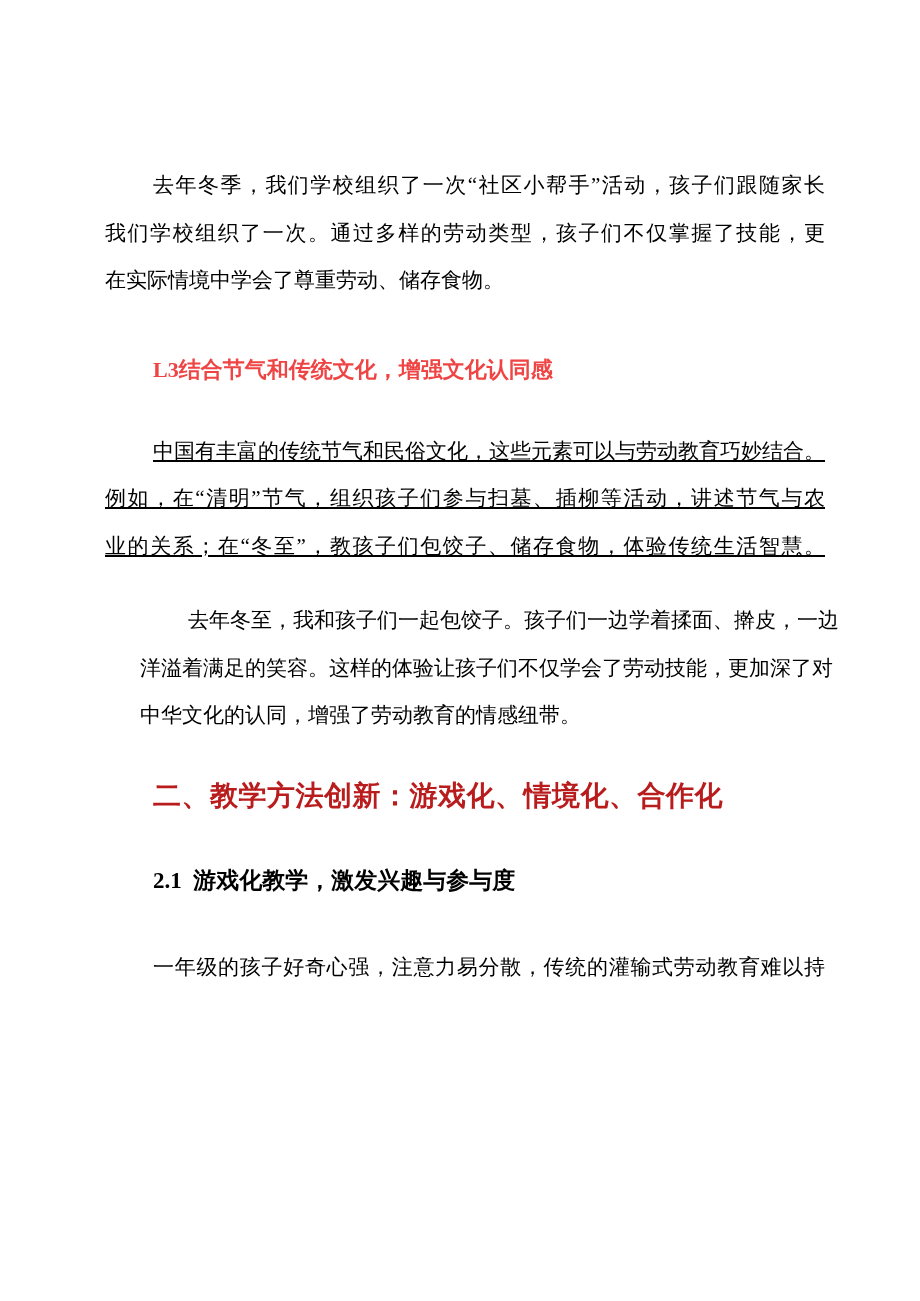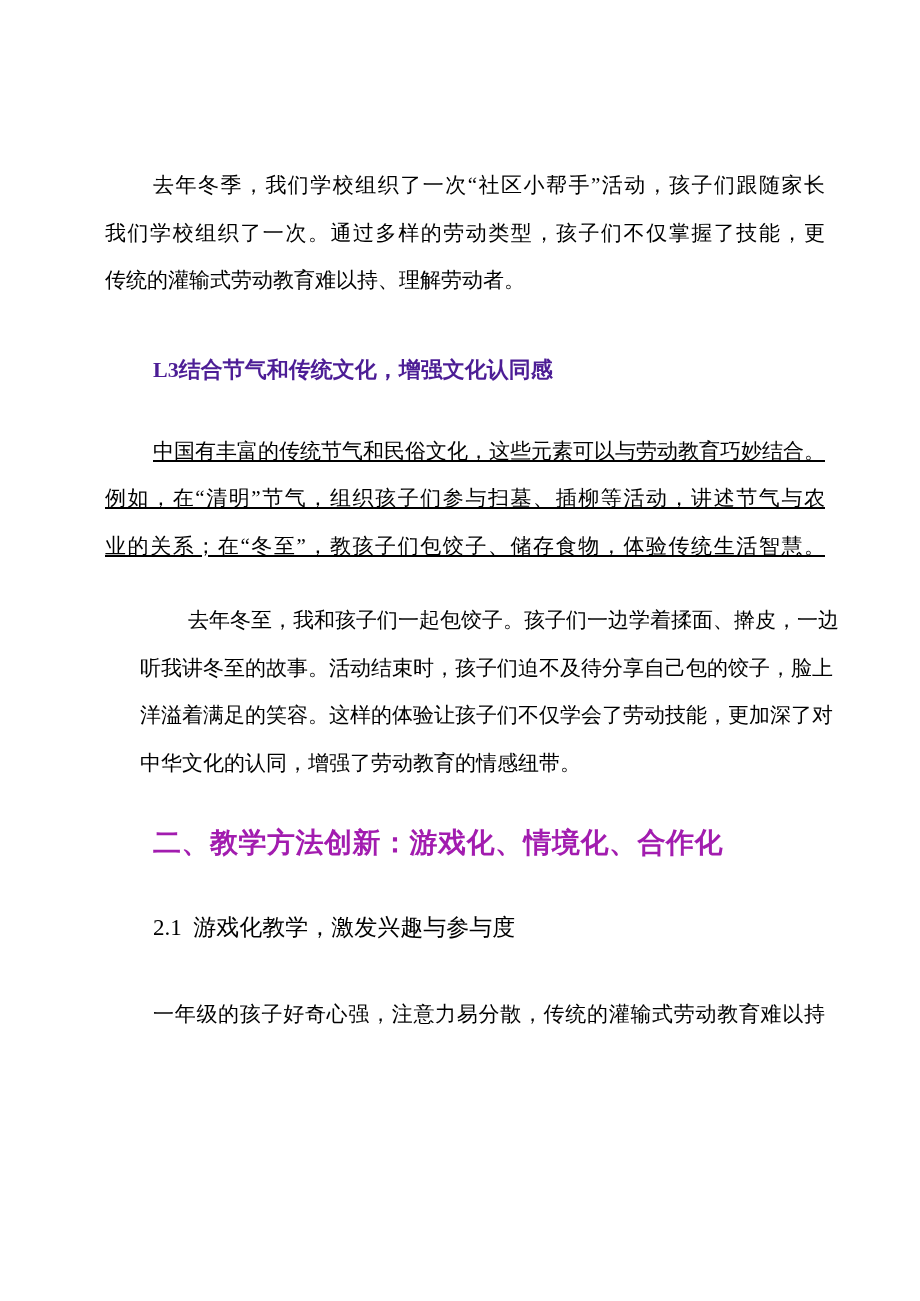--- a/index.html
+++ b/index.html
@@ -54,60 +54,59 @@
   .para .line.indent {
     padding-left: 48px;
   }
 
   .h-sub {
     font-family: "Liberation Serif", serif;
     font-size: 22px;
     font-weight: bold;
     line-height: 34px;
     padding-left: 48px;
-    color: #4c1d95;
+    color: #ef4444;
   }
   .h-main {
     font-family: "Liberation Sans", sans-serif;
     font-size: 28px;
     font-weight: bold;
     line-height: 42px;
     padding-left: 48px;
     letter-spacing: 0.5px;
-    color: #a21caf;
+    color: #b91c1c;
   }
   .h-sub2 {
     font-family: "Liberation Serif", serif;
     font-size: 23px;
-    font-weight: normal;
+    font-weight: bold;
     line-height: 35px;
     padding-left: 48px;
     white-space: pre-wrap;
     color: #000000;
   }
 </style>
 </head>
 <body style="background: rgb(255, 255, 255);">
 
 <div class="page" style="background: rgb(255, 255, 255); color: rgb(0, 0, 0);">
   <div class="content">
       <div class="blk para">
         <div class="line indent">去年冬季，我们学校组织了一次“社区小帮手”活动，孩子们跟随家长</div>
         <div class="line">我们学校组织了一次。通过多样的劳动类型，孩子们不仅掌握了技能，更</div>
-        <div class="line short">传统的灌输式劳动教育难以持、理解劳动者。</div>
+        <div class="line short">在实际情境中学会了尊重劳动、储存食物。</div>
       </div>
       <div class="blk h-sub">L3结合节气和传统文化，增强文化认同感</div>
       <div class="blk para">
         <div class="line indent">中国有丰富的传统节气和民俗文化，这些元素可以与劳动教育巧妙结合。</div>
         <div class="line">例如，在“清明”节气，组织孩子们参与扫墓、插柳等活动，讲述节气与农</div>
         <div class="line">业的关系；在“冬至”，教孩子们包饺子、储存食物，体验传统生活智慧。</div>
       </div>
       <div class="blk para">
         <div class="line indent">去年冬至，我和孩子们一起包饺子。孩子们一边学着揉面、擀皮，一边</div>
-        <div class="line">听我讲冬至的故事。活动结束时，孩子们迫不及待分享自己包的饺子，脸上</div>
         <div class="line">洋溢着满足的笑容。这样的体验让孩子们不仅学会了劳动技能，更加深了对</div>
         <div class="line short">中华文化的认同，增强了劳动教育的情感纽带。</div>
       </div>
       <div class="blk h-main">二、教学方法创新：游戏化、情境化、合作化</div>
       <div class="blk h-sub2">2.1  游戏化教学，激发兴趣与参与度</div>
       <div class="blk para">
         <div class="line indent">一年级的孩子好奇心强，注意力易分散，传统的灌输式劳动教育难以持</div>
       </div>
     </div>
 </div>

